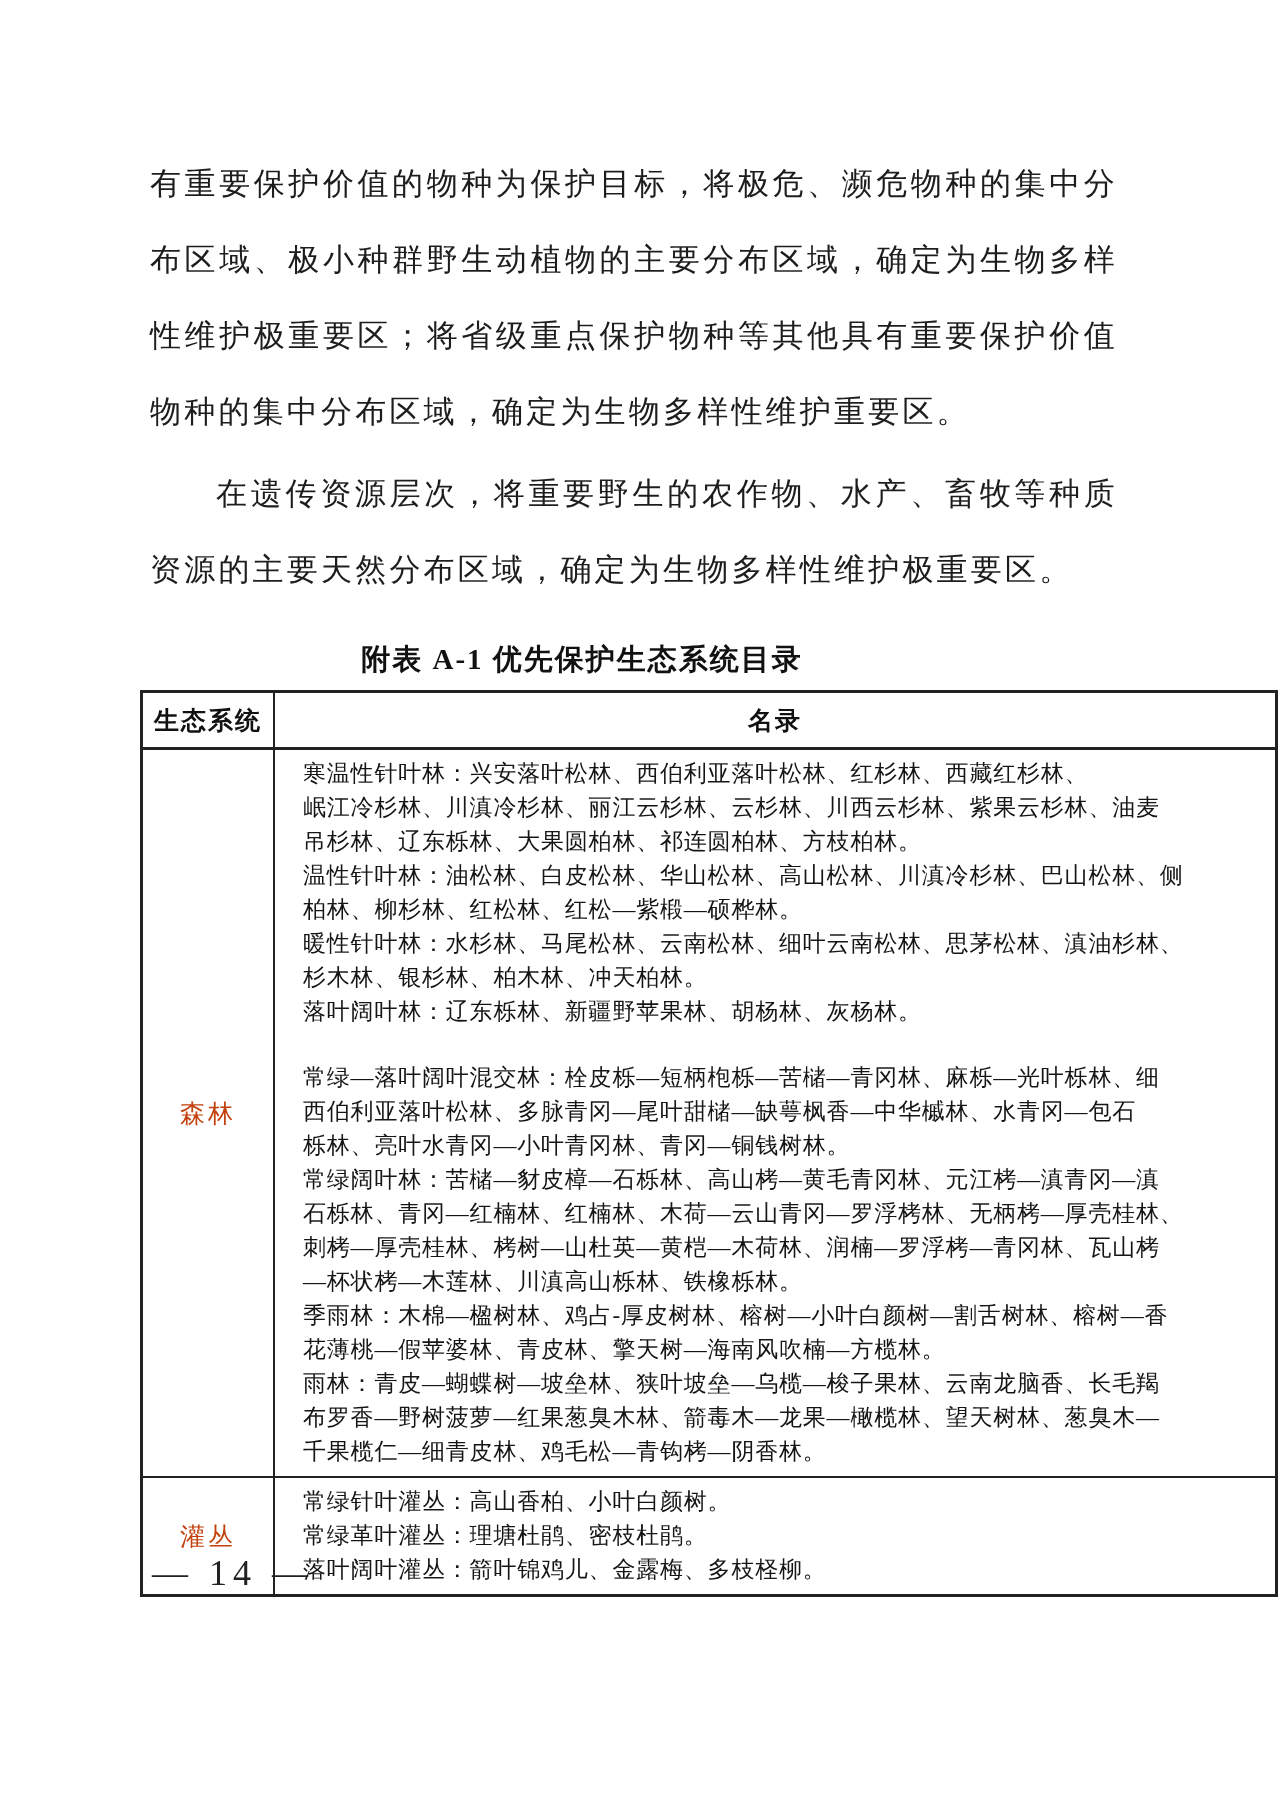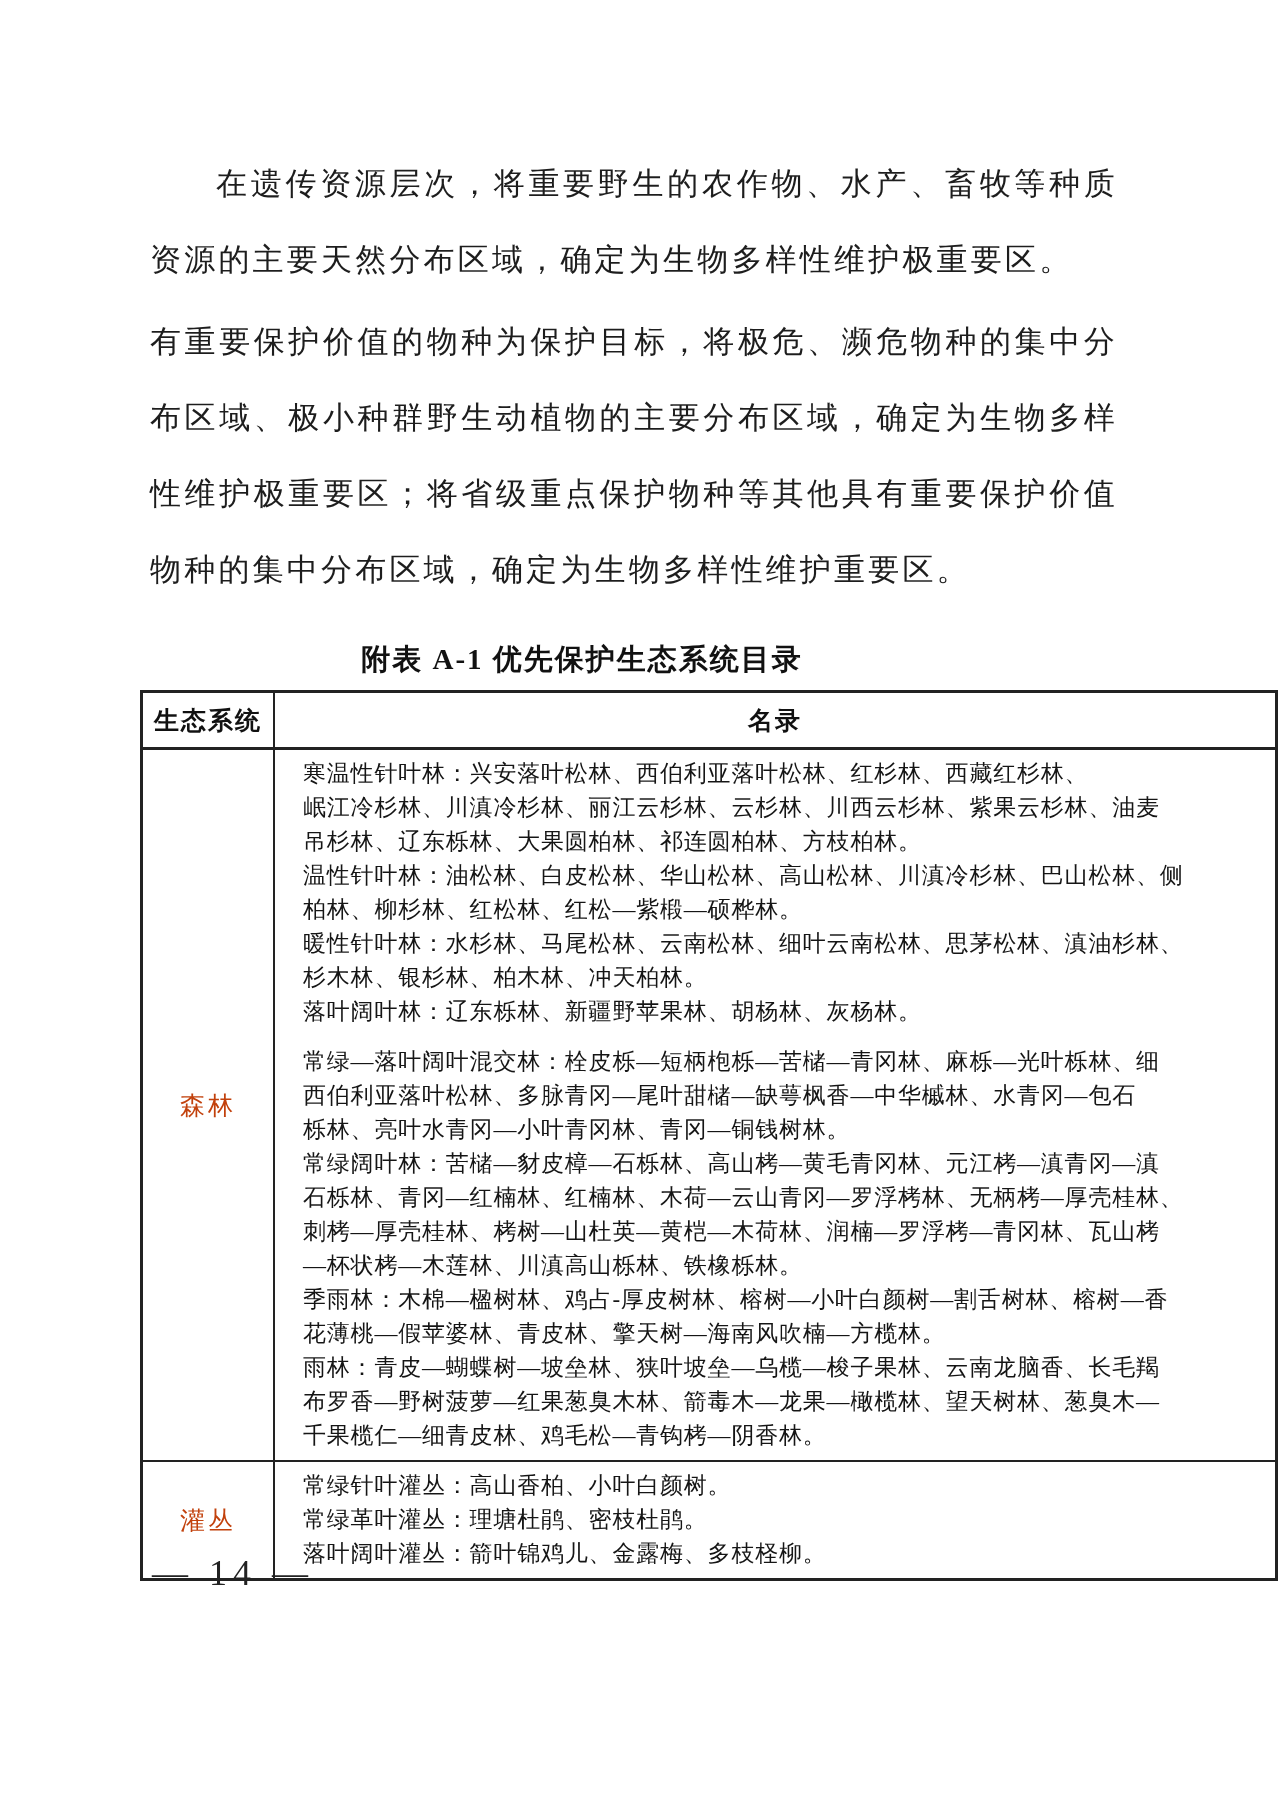--- a/index.html
+++ b/index.html
@@ -49,28 +49,28 @@
     font-size:36px; letter-spacing:6px; color:#222;
   }
 </style>
 </head>
 <body>
 
 <div class="page">
 
   <div class="body-text">
       <div class="para">
-        <div class="line fill indent">在遗传资源层次，将重要野生的农作物、水产、畜牧等种质</div>
-        <div class="line">资源的主要天然分布区域，确定为生物多样性维护极重要区。</div>
-      </div>
-      <div class="para">
         <div class="line fill">有重要保护价值的物种为保护目标，将极危、濒危物种的集中分</div>
         <div class="line fill">布区域、极小种群野生动植物的主要分布区域，确定为生物多样</div>
         <div class="line fill">性维护极重要区；将省级重点保护物种等其他具有重要保护价值</div>
         <div class="line">物种的集中分布区域，确定为生物多样性维护重要区。</div>
+      </div>
+      <div class="para">
+        <div class="line fill indent">在遗传资源层次，将重要野生的农作物、水产、畜牧等种质</div>
+        <div class="line">资源的主要天然分布区域，确定为生物多样性维护极重要区。</div>
       </div>
     </div>
 
   <div class="table-title">附表 A-1  优先保护生态系统目录</div>
 
   <table class="eco-table">
     <thead>
       <tr>
         <th class="col-eco">生态系统</th>
         <th class="col-cat">名录</th>
@@ -81,21 +81,21 @@
           <td class="eco">森林</td>
           <td class="cat">
             <div class="tline">寒温性针叶林：兴安落叶松林、西伯利亚落叶松林、红杉林、西藏红杉林、</div>
             <div class="tline">岷江冷杉林、川滇冷杉林、丽江云杉林、云杉林、川西云杉林、紫果云杉林、油麦</div>
             <div class="tline">吊杉林、辽东栎林、大果圆柏林、祁连圆柏林、方枝柏林。</div>
             <div class="tline">温性针叶林：油松林、白皮松林、华山松林、高山松林、川滇冷杉林、巴山松林、侧</div>
             <div class="tline">柏林、柳杉林、红松林、红松—紫椴—硕桦林。</div>
             <div class="tline">暖性针叶林：水杉林、马尾松林、云南松林、细叶云南松林、思茅松林、滇油杉林、</div>
             <div class="tline">杉木林、银杉林、柏木林、冲天柏林。</div>
             <div class="tline">落叶阔叶林：辽东栎林、新疆野苹果林、胡杨林、灰杨林。</div>
-            <div class="tline" style="margin-top: 16px;">常绿—落叶阔叶混交林：栓皮栎—短柄枹栎—苦槠—青冈林、麻栎—光叶栎林、细</div>
+            <div class="tline" style="margin-top: 32px;">常绿—落叶阔叶混交林：栓皮栎—短柄枹栎—苦槠—青冈林、麻栎—光叶栎林、细</div>
             <div class="tline">西伯利亚落叶松林、多脉青冈—尾叶甜槠—缺萼枫香—中华槭林、水青冈—包石</div>
             <div class="tline">栎林、亮叶水青冈—小叶青冈林、青冈—铜钱树林。</div>
             <div class="tline">常绿阔叶林：苦槠—豺皮樟—石栎林、高山栲—黄毛青冈林、元江栲—滇青冈—滇</div>
             <div class="tline">石栎林、青冈—红楠林、红楠林、木荷—云山青冈—罗浮栲林、无柄栲—厚壳桂林、</div>
             <div class="tline">刺栲—厚壳桂林、栲树—山杜英—黄桤—木荷林、润楠—罗浮栲—青冈林、瓦山栲</div>
             <div class="tline">—杯状栲—木莲林、川滇高山栎林、铁橡栎林。</div>
             <div class="tline">季雨林：木棉—楹树林、鸡占-厚皮树林、榕树—小叶白颜树—割舌树林、榕树—香</div>
             <div class="tline">花薄桃—假苹婆林、青皮林、擎天树—海南风吹楠—方榄林。</div>
             <div class="tline">雨林：青皮—蝴蝶树—坡垒林、狭叶坡垒—乌榄—梭子果林、云南龙脑香、长毛羯</div>
             <div class="tline">布罗香—野树菠萝—红果葱臭木林、箭毒木—龙果—橄榄林、望天树林、葱臭木—</div>

